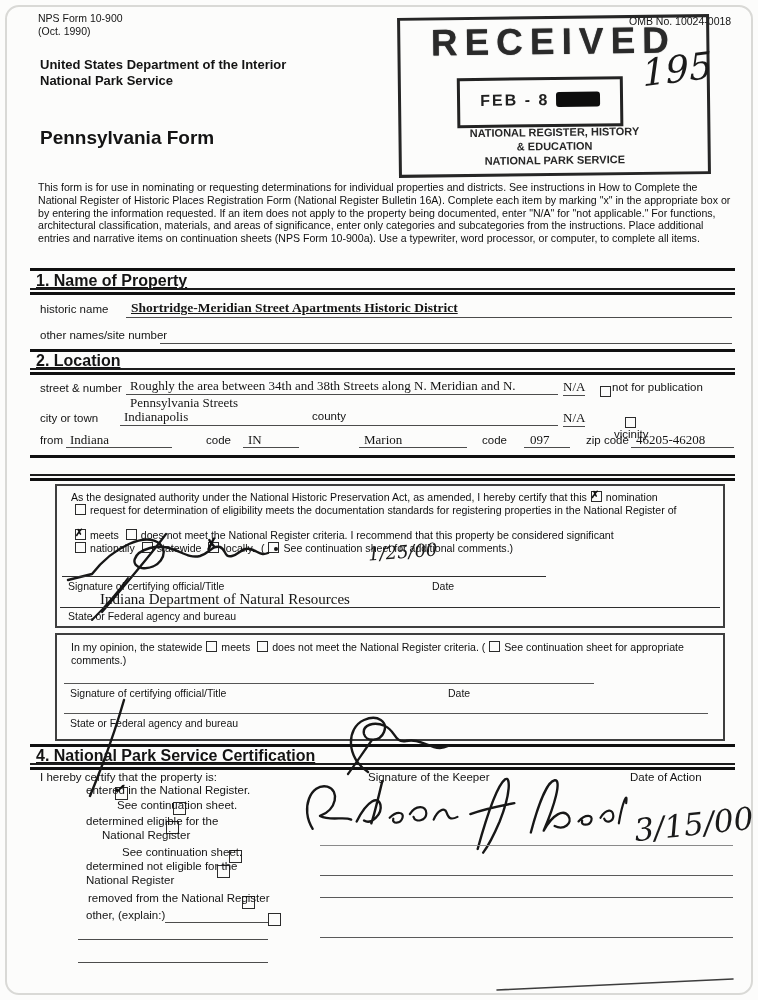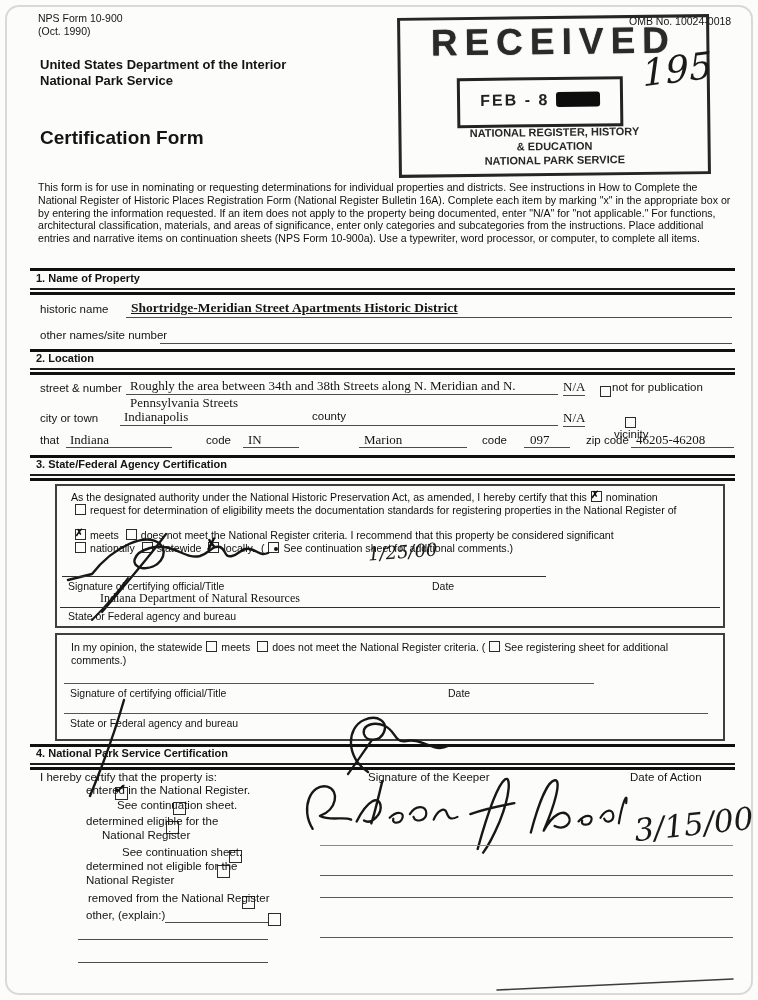--- a/index.html
+++ b/index.html
@@ -8,21 +8,21 @@
   .page-edge{position:absolute;inset:5px;border:2px solid #d9d9d6;border-radius:14px;pointer-events:none;}
   .abs{position:absolute;}
   .tiny{font-size:10.5px;line-height:13px;}
   .lbl{font-size:11.5px;}
   .b{font-weight:bold;}
   .serif{font-family:"Liberation Serif",serif;font-size:13px;}
   .serifb{font-family:"Liberation Serif",serif;font-weight:bold;font-size:13.5px;}
   .hw{font-family:"DejaVu Serif",serif;font-style:italic;color:#1a1a1a;}
   .rule-heavy{position:absolute;left:30px;width:705px;height:3px;background:#101010;}
   .rule-mid{position:absolute;left:30px;width:705px;height:2px;background:#1c1c1c;}
-  .sec-title{position:absolute;left:36px;font-size:11px;font-weight:bold;}
+  .sec-title{position:absolute;left:36px;font-size:16px;font-weight:bold;text-decoration:underline;}
   .hline{position:absolute;height:1px;background:#4c4c4c;}
   .hline-lt{position:absolute;height:1px;background:#8a8a8a;}
   .cert-box{position:absolute;border:2px solid #3f3f3f;}
   .para{font-size:10.6px;line-height:12.8px;color:#101010;}
   .cb{display:inline-block;width:9px;height:9px;border:1px solid #2b2b2b;position:relative;
       vertical-align:-1px;margin:0 4px;background:#fcfcfb;}
   .cb .mark{position:absolute;left:-1px;top:-2px;font-style:normal;font-size:10px;font-weight:bold;
             line-height:10px;color:#111;}
   .cb .hand-x{font-size:16px;left:-4px;top:-5px;line-height:14px;transform:rotate(-10deg);font-weight:bold;}
   .cb .hand-check{font-size:15px;left:-2px;top:-6px;line-height:14px;transform:rotate(8deg);font-weight:bold;}
@@ -44,21 +44,21 @@
 <div class="page">
   <div class="page-edge"></div>
 
   
   <div class="abs tiny" style="left:38px;top:12px;">NPS Form 10-900</div>
   <div class="abs tiny" style="left:38px;top:25px;">(Oct. 1990)</div>
   <div class="abs tiny" style="left:629px;top:15px;">OMB No. 10024-0018</div>
 
   <div class="abs b" style="left:40px;top:57px;font-size:13px;">United States Department of the Interior</div>
   <div class="abs b" style="left:40px;top:73px;font-size:13px;">National Park Service</div>
-  <div class="abs b" style="left:40px;top:127px;font-size:19px;">Certification Form</div>
+  <div class="abs b" style="left:40px;top:127px;font-size:19px;">Pennsylvania Form</div>
 
   
   <div class="stamp">
     <div class="stamp-received">RECEIVED</div>
     <div class="stamp-datebox">
       <span>FEB - 8</span>
       <span class="stamp-blob"></span>
     </div>
     <div class="stamp-line" style="top:107px;">NATIONAL REGISTER, HISTORY</div>
     <div class="stamp-line" style="top:121px;">&amp; EDUCATION</div>
@@ -98,39 +98,38 @@
   <div class="abs lbl" style="left:612px;top:381px;">not for publication</div>
   <div class="abs serif" style="left:130px;top:395px;">Pennsylvania Streets</div>
 
   <div class="abs lbl" style="left:40px;top:412px;">city or town</div>
   <div class="abs serif" style="left:124px;top:409px;">Indianapolis</div>
   <div class="hline" style="left:120px;top:425px;width:438px;"></div>
   <div class="abs serif" style="left:563px;top:410px;border-bottom:1px solid #4c4c4c;">N/A</div>
   <span class="cb abs" style="left:598px;top:413px;"></span>
   <div class="abs lbl" style="left:614px;top:428px;">vicinity</div>
 
-  <div class="abs lbl" style="left:40px;top:434px;">that</div>
+  <div class="abs lbl" style="left:40px;top:434px;">from</div>
   <div class="abs serif" style="left:70px;top:432px;">Indiana</div>
   <div class="hline" style="left:66px;top:447px;width:106px;"></div>
   <div class="abs lbl" style="left:206px;top:434px;">code</div>
   <div class="abs serif" style="left:248px;top:432px;">IN</div>
   <div class="hline" style="left:243px;top:447px;width:56px;"></div>
   <div class="abs lbl" style="left:312px;top:410px;">county</div>
   <div class="abs serif" style="left:364px;top:432px;">Marion</div>
   <div class="hline" style="left:359px;top:447px;width:108px;"></div>
   <div class="abs lbl" style="left:482px;top:434px;">code</div>
   <div class="abs serif" style="left:530px;top:432px;">097</div>
   <div class="hline" style="left:524px;top:447px;width:46px;"></div>
   <div class="abs lbl" style="left:586px;top:434px;">zip code</div>
   <div class="abs serif" style="left:636px;top:432px;">46205-46208</div>
   <div class="hline" style="left:631px;top:447px;width:103px;"></div>
 
   
   <div class="rule-heavy" style="top:455px;"></div>
-  <div class="sec-title" style="top:458px;">3.  State/Federal Agency Certification</div>
   <div class="rule-mid" style="top:474px;"></div>
   <div class="rule-heavy" style="top:478px;"></div>
 
   
   <div class="cert-box" style="left:55px;top:484px;width:666px;height:140px;">
     <div class="abs para" style="left:14px;top:5px;width:638px;">
       <span>As the designated authority under the National Historic Preservation Act, as amended, I hereby  certify that this</span><span class="cb"><i class="mark">✗</i></span><span>nomination</span><br>
       <span class="cb"><i class="mark"></i></span><span>request for determination of eligibility meets the documentation standards for registering properties in the National Register of</span><br>
       <br>
       <span class="cb"><i class="mark">✗</i></span><span>meets</span> <span class="cb"><i class="mark"></i></span><span>does not meet the National Register criteria.  I recommend that this property be considered significant</span><br>
@@ -146,28 +145,28 @@
   </svg>
   
   <svg class="ink" style="left:88px;top:576px;" width="50" height="46" viewBox="0 0 50 46">
     <path d="M40 2 C 30 16, 16 32, 4 44" stroke-width="2"></path>
   </svg>
 
   <div class="abs hw" style="left:368px;top:541px;font-size:18px;transform:rotate(-4deg);">1/25/00</div>
   <div class="hline" style="left:62px;top:576px;width:484px;background:#2e2e2e;"></div>
   <div class="abs tiny" style="left:68px;top:580px;">Signature of certifying official/Title</div>
   <div class="abs tiny" style="left:432px;top:580px;">Date</div>
-  <div class="abs serif" style="left:100px;top:591px;font-size:12px;">Indiana Department of Natural Resources</div>
+  <div class="abs serif" style="left:100px;top:591px;font-size:15px;">Indiana Department of Natural Resources</div>
   <div class="hline" style="left:60px;top:607px;width:660px;background:#2e2e2e;"></div>
   <div class="abs tiny" style="left:68px;top:610px;">State or Federal agency and bureau</div>
 
   
   <div class="cert-box" style="left:55px;top:633px;width:666px;height:104px;">
     <div class="abs para" style="left:14px;top:6px;width:632px;">
-      <span>In my opinion, the statewide</span><span class="cb"><i class="mark"></i></span><span>meets</span> <span class="cb"><i class="mark"></i></span><span>does not meet the National Register criteria.  (</span><span class="cb"><i class="mark"></i></span><span>See registering sheet for additional</span><br>
+      <span>In my opinion, the statewide</span><span class="cb"><i class="mark"></i></span><span>meets</span> <span class="cb"><i class="mark"></i></span><span>does not meet the National Register criteria.  (</span><span class="cb"><i class="mark"></i></span><span>See continuation sheet for appropriate</span><br>
       <span>comments.)</span>
     </div>
     <div class="hline" style="left:7px;top:48px;width:530px;background:#555;"></div>
     <div class="abs tiny" style="left:13px;top:52px;">Signature of certifying official/Title</div>
     <div class="abs tiny" style="left:391px;top:52px;">Date</div>
     <div class="hline" style="left:7px;top:78px;width:644px;background:#555;"></div>
     <div class="abs tiny" style="left:13px;top:82px;">State or Federal agency and bureau</div>
   </div>
 
   

